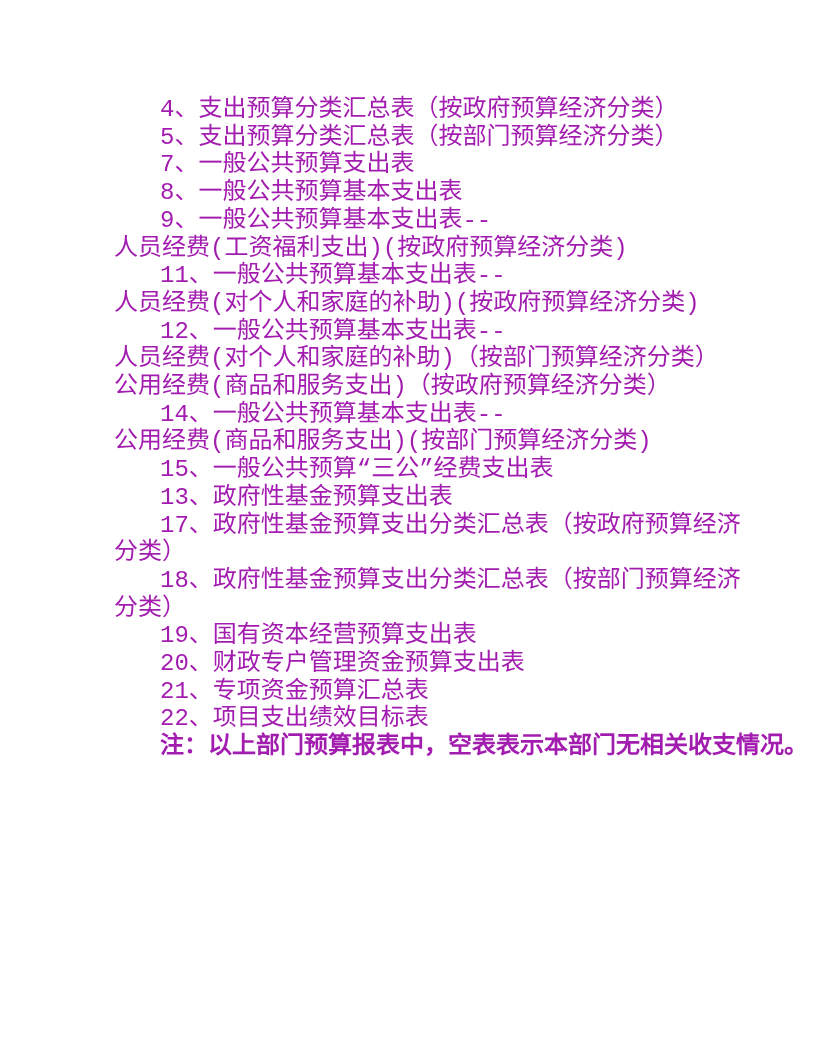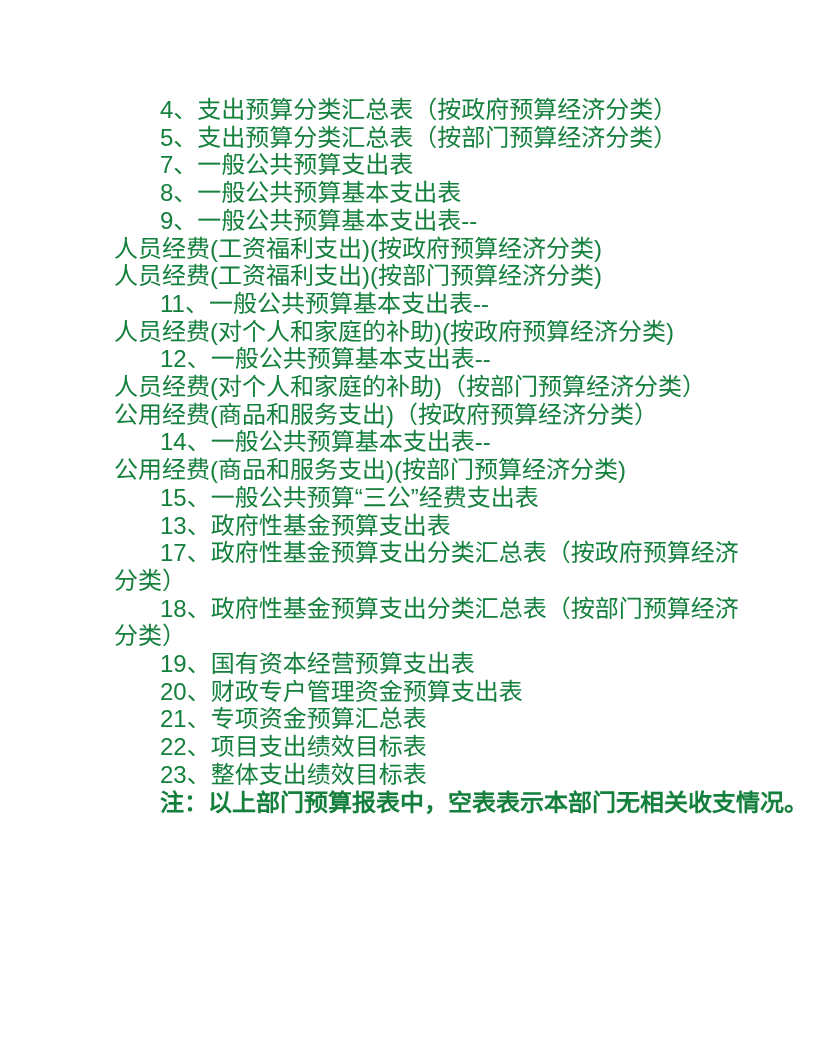--- a/index.html
+++ b/index.html
@@ -6,22 +6,22 @@
     margin: 0;
     padding: 0;
     background: #ffffff;
   }
   .page {
     position: relative;
     width: 816px;
     height: 1056px;
     background: #ffffff;
     overflow: hidden;
-    font-family: Liberation Sans, sans-serif;
-    color: #15803d;
+    font-family: Liberation Mono, monospace;
+    color: #a21caf;
   }
   .content {
     position: absolute;
     left: 114px;
     top: 96px;
     width: 598px;
     font-size: 24px;
     line-height: 27.7px;
   }
   .line {
@@ -41,34 +41,32 @@
 <body>
 
 <main class="page">
   <section class="content">
     <p class="line indent">4、支出预算分类汇总表（按政府预算经济分类）</p>
     <p class="line indent">5、支出预算分类汇总表（按部门预算经济分类）</p>
     <p class="line indent">7、一般公共预算支出表</p>
     <p class="line indent">8、一般公共预算基本支出表</p>
     <p class="line indent">9、一般公共预算基本支出表--</p>
     <p class="line">人员经费(工资福利支出)(按政府预算经济分类)</p>
-    <p class="line">人员经费(工资福利支出)(按部门预算经济分类)</p>
     <p class="line indent">11、一般公共预算基本支出表--</p>
     <p class="line">人员经费(对个人和家庭的补助)(按政府预算经济分类)</p>
     <p class="line indent">12、一般公共预算基本支出表--</p>
     <p class="line">人员经费(对个人和家庭的补助)（按部门预算经济分类）</p>
     <p class="line">公用经费(商品和服务支出)（按政府预算经济分类）</p>
     <p class="line indent">14、一般公共预算基本支出表--</p>
     <p class="line">公用经费(商品和服务支出)(按部门预算经济分类)</p>
     <p class="line indent">15、一般公共预算“三公”经费支出表</p>
     <p class="line indent">13、政府性基金预算支出表</p>
     <p class="line indent">17、政府性基金预算支出分类汇总表（按政府预算经济</p>
     <p class="line">分类）</p>
     <p class="line indent">18、政府性基金预算支出分类汇总表（按部门预算经济</p>
     <p class="line">分类）</p>
     <p class="line indent">19、国有资本经营预算支出表</p>
     <p class="line indent">20、财政专户管理资金预算支出表</p>
     <p class="line indent">21、专项资金预算汇总表</p>
     <p class="line indent">22、项目支出绩效目标表</p>
-    <p class="line indent">23、整体支出绩效目标表</p>
     <p class="line indent bold">注：以上部门预算报表中，空表表示本部门无相关收支情况。</p>
   </section>
 </main>
 
 </body></html>

